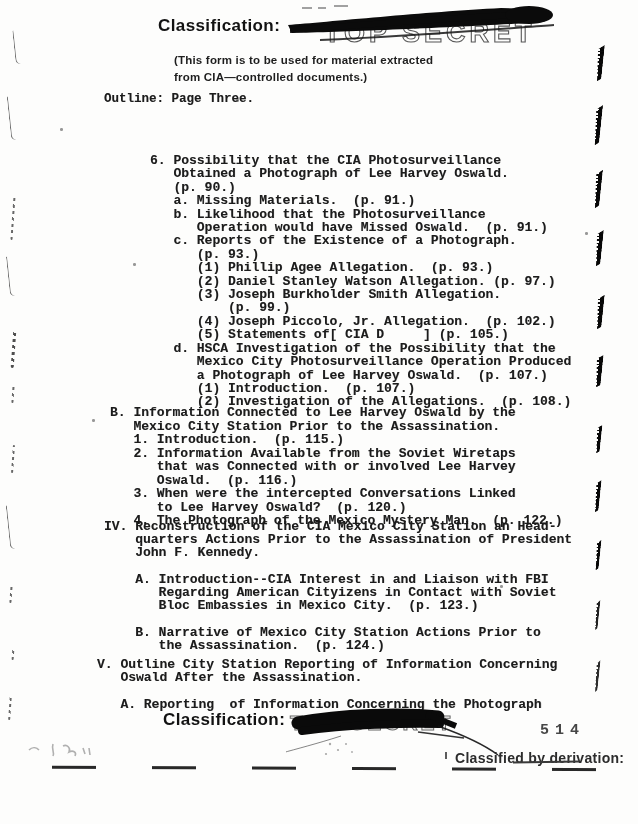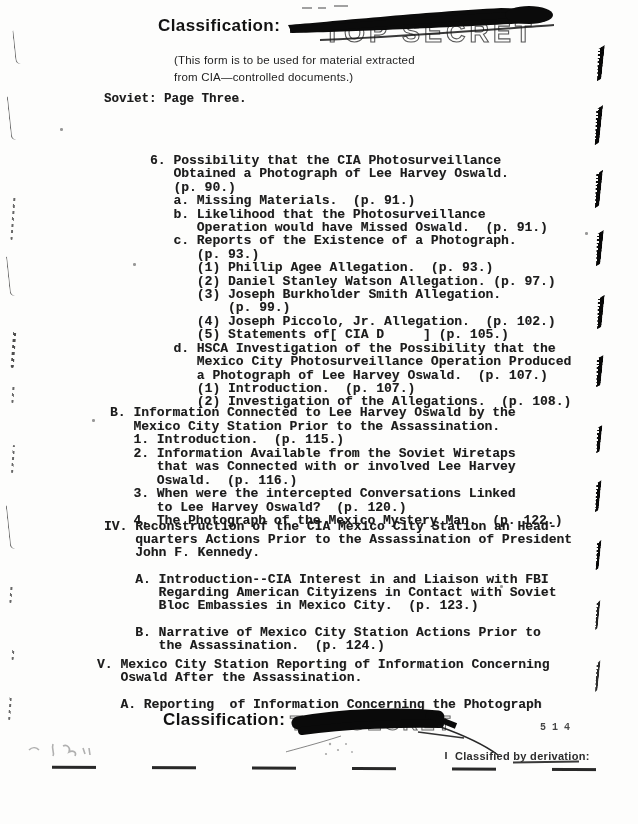--- a/index.html
+++ b/index.html
@@ -14,32 +14,32 @@
   .b1{left:150px;top:122px;line-height:13.4px;margin-top:32px;}
   .b2{left:110px;top:406px;line-height:13.5px;}
   .b3{left:84px;top:520px;line-height:13.2px;margin-left:20px;}
   .b4{left:97px;top:658px;line-height:13.2px;}
   .outline-label{left:104px;top:92px;font-size:12.5px;line-height:14px;}
 
   
   .cls{position:absolute;font-weight:700;font-size:17px;color:#121212;letter-spacing:0.4px;}
   .cls-top{left:158px;top:16px;}
   .cls-bottom{left:163px;top:710px;}
-  .form-note{position:absolute;left:174px;top:52px;font-weight:400;font-size:11.5px;
+  .form-note{position:absolute;left:174px;top:52px;font-weight:700;font-size:11.5px;
              line-height:16.5px;color:#1e1e1e;white-space:pre;letter-spacing:0.2px;}
 
   
   .redact-top{position:absolute;left:286px;top:0;width:276px;height:50px;}
   .redact-bottom{position:absolute;left:286px;top:704px;width:215px;height:60px;}
   .smudge{position:absolute;left:25px;top:738px;width:95px;height:30px;}
 
   
   .pagenum{position:absolute;left:540px;top:722px;font-family:"Liberation Mono","DejaVu Sans Mono",monospace;
-           font-weight:700;font-size:10px;letter-spacing:6px;color:#333;opacity:.9;}
-  .classified-by{position:absolute;left:455px;top:750px;font-size:11px;font-weight:700;
+           font-weight:700;font-size:15px;letter-spacing:6px;color:#333;opacity:.9;}
+  .classified-by{position:absolute;left:455px;top:750px;font-size:14px;font-weight:700;
                  color:#2c2c2c;letter-spacing:0.3px;}
   .tick-mark{position:absolute;left:445px;top:752px;width:1.5px;height:7px;background:#333;opacity:.8;}
   .cb-underline{position:absolute;left:513px;top:761px;width:66px;height:1.5px;background:#3a3a3a;
                 transform:rotate(-1deg);}
   .dashed-line{position:absolute;left:52px;top:767px;width:580px;height:2.6px;
                background:repeating-linear-gradient(90deg,#161616 0 44px,transparent 44px 100px);
                transform:rotate(0.25deg);opacity:.92;}
 
   
   .rmark{position:absolute;width:9px;
@@ -68,21 +68,21 @@
     <path d="M2,25 C40,22 140,12 215,8 L260,9 C264,12 264,20 257,22 C200,26 60,32 6,33 Z" fill="#0b0b0b"></path>
     <path d="M4,30 C70,26 180,16 252,14" stroke="#0b0b0b" stroke-width="6" fill="none"></path>
     <ellipse cx="243" cy="15" rx="24" ry="9" fill="#0b0b0b"></ellipse>
     <path d="M34,40 C130,36 225,28 268,25" stroke="#161616" stroke-width="2" fill="none" opacity="0.85"></path>
     <path d="M16,8 l10,0 m6,0 l8,0 m8,-2 l14,0" stroke="#555" stroke-width="2" fill="none" opacity="0.55"></path>
   </svg>
 
   <div class="form-note">(This form is to be used for material extracted
 from CIA—controlled documents.)</div>
 
-  <pre class="tw outline-label">Soviet: Page Three.</pre>
+  <pre class="tw outline-label">Outline: Page Three.</pre>
   <div class="speck" style="left:236px;top:99px;"></div>
 
   <pre class="tw b1">6. Possibility that the CIA Photosurveillance
    Obtained a Photograph of Lee Harvey Oswald.
    (p. 90.)
    a. Missing Materials.  (p. 91.)
    b. Likelihood that the Photosurveillance
       Operation would have Missed Oswald.  (p. 91.)
    c. Reports of the Existence of a Photograph.
       (p. 93.)
@@ -109,21 +109,21 @@
   <pre class="tw b3">IV. Reconstruction of the CIA Mexico City Station an Head-
     quarters Actions Prior to the Assassination of President
     John F. Kennedy.
 
     A. Introduction--CIA Interest in and Liaison with FBI
        Regarding American Cityizens in Contact with Soviet
        Bloc Embassies in Mexico City.  (p. 123.)
 
     B. Narrative of Mexico City Station Actions Prior to
        the Assassination.  (p. 124.)</pre>
-  <pre class="tw b4">V. Mexico City Station Reporting of Information Concerning
+  <pre class="tw b4">V. Outline City Station Reporting of Information Concerning
    Oswald After the Assassination.
 
    A. Reporting  of Information Concerning the Photograph</pre>
 
   <div class="cls cls-bottom">Classification:</div>
 
   <svg class="redact-bottom" viewBox="0 0 215 60" xmlns="http://www.w3.org/2000/svg">
     <text x="4" y="26" font-size="21" font-weight="bold" font-family="Liberation Sans, sans-serif" letter-spacing="3" fill="none" stroke="#3d3d3d" stroke-width="1" opacity="0.8">TOP SECRET</text>
     <path d="M12,19 C55,11 115,9 152,13" stroke="#0a0a0a" stroke-width="13" fill="none" stroke-linecap="round"></path>
     <path d="M16,27 C60,21 120,19 154,20" stroke="#0a0a0a" stroke-width="8" fill="none" stroke-linecap="round"></path>

